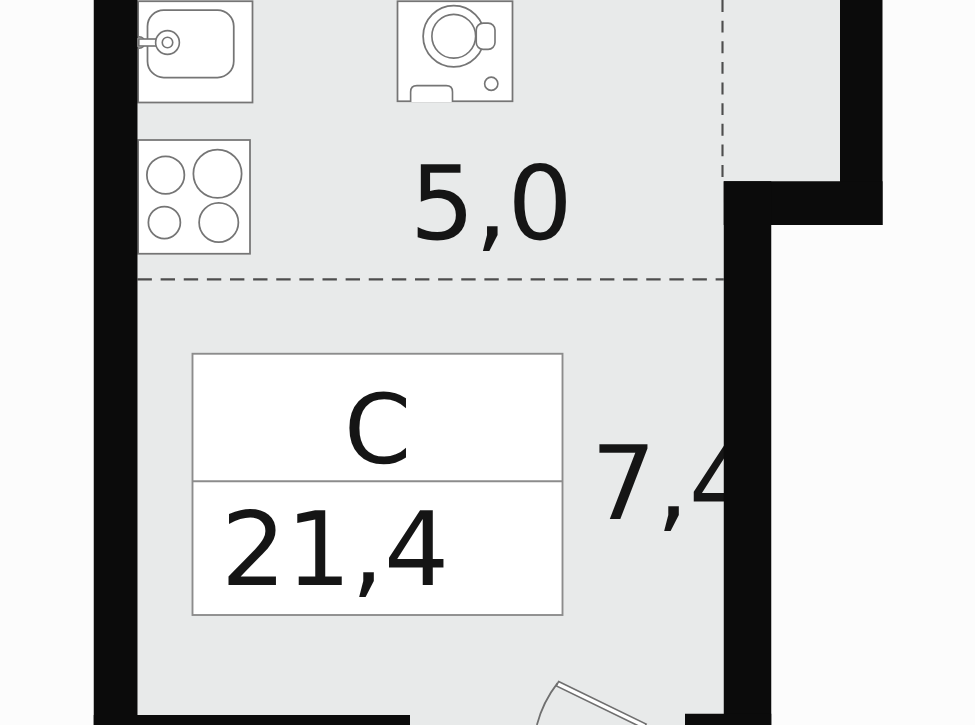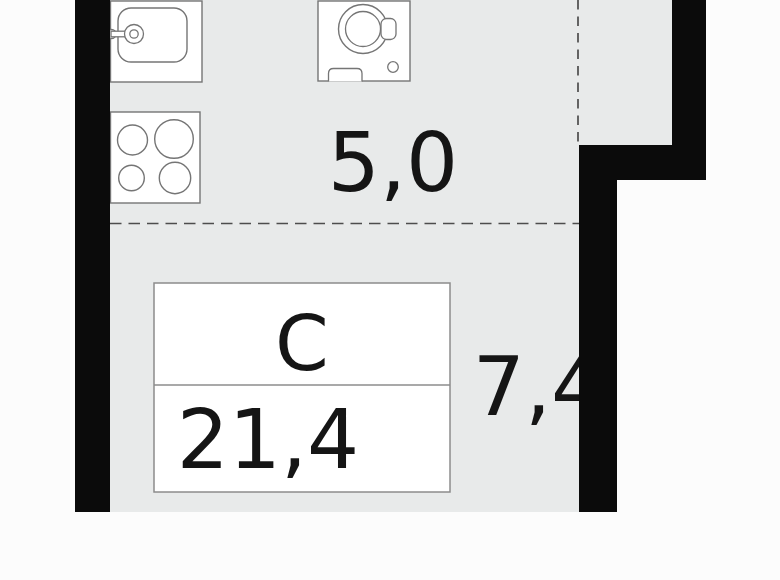--- a/index.html
+++ b/index.html
@@ -3,21 +3,21 @@
 <meta charset="utf-8">
 <style>
   :root{
     --floor:#e8eaea; --wall:#0b0b0b; --outside:#fcfcfc;
     --fixture-outline:#757575; --box-border:#8c8c8c;
     --dash:#4d4d4d; --text:#151515; --door:#6f6f6f;
   }
   html,body{margin:0;padding:0;}
   body{background:var(--outside);}
   .stage{
-    position:relative; width:780px; height:512px; overflow:hidden;
+    position:relative; width:780px; height:580px; overflow:hidden;
     background:var(--outside);
     font-family:"DejaVu Sans", sans-serif;
     text-decoration:underline;
   }
   svg{display:block;}
   .floor{fill:var(--floor);}
   .wall{fill:var(--wall);}
   .fixture{fill:#ffffff; stroke:var(--fixture-outline); stroke-width:1.4;}
   .fixture-thin{fill:#ffffff; stroke:var(--fixture-outline); stroke-width:1.3;}
   .fixture-open{fill:#ffffff; stroke:var(--fixture-outline); stroke-width:1.3;}

